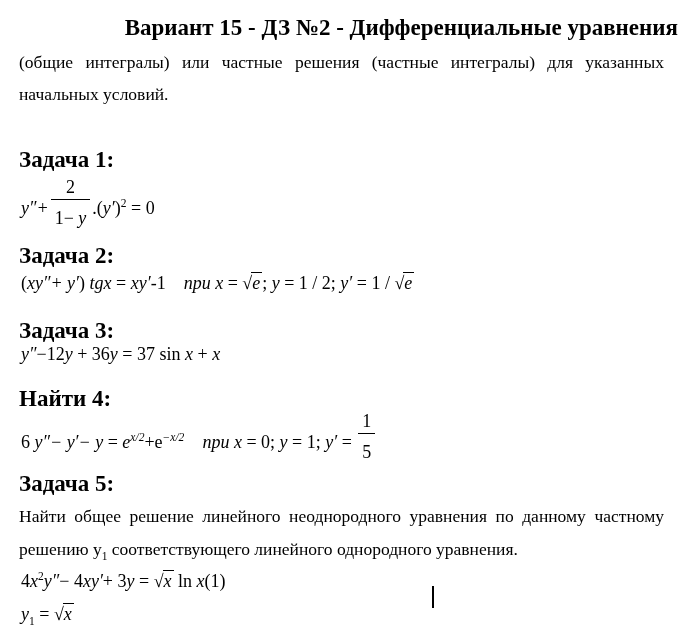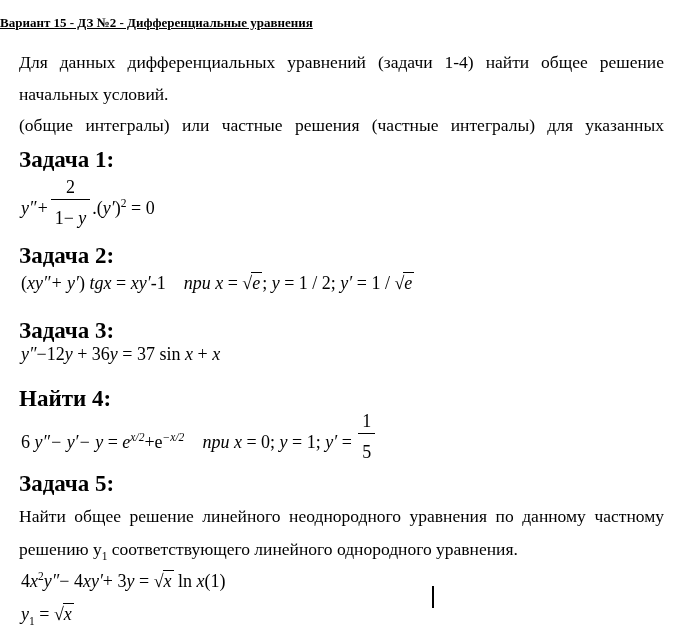--- a/index.html
+++ b/index.html
@@ -5,21 +5,21 @@
   html,body{margin:0;padding:0;background:#ffffff;}
   .page{
     position:relative;
     width:678px;height:638px;
     background:#ffffff;color:#000000;
     font-family:"Liberation Serif",serif;
     overflow:hidden;
   }
   .title{
     position:absolute;top:15px;left:0;width:100%;
-    text-align:left;font-weight:bold;font-size:13px;text-decoration:underline;
+    text-align:right;font-weight:bold;font-size:23px;
   }
   .para{position:absolute;left:19px;right:14px;font-size:17.5px;}
   .para .line{line-height:31.5px;}
   .p5para .line{line-height:32.5px;}
   .just{text-align:justify;text-align-last:justify;}
   .heading{position:absolute;left:19px;font-weight:bold;font-size:23px;}
   .formula{position:absolute;left:21px;font-size:18px;white-space:nowrap;}
   .it{font-style:italic;}
   .up{font-style:normal;}
   sup,sub{font-size:11.5px;line-height:0;}
@@ -37,23 +37,22 @@
   .cursor{position:absolute;width:2px;height:22px;background:#000000;}
 </style>
 </head>
 <body>
 
 <div class="page">
 
   <div class="title">Вариант 15 - ДЗ №2 - Дифференциальные уравнения</div>
 
   <div class="para" style="top:47px;">
-    <div class="line just">Для данных дифференциальных уравнений (задачи 1-4) найти общее решение</div>
+    <div class="line just">(общие интегралы) или частные решения (частные интегралы) для указанных</div>
     <div class="line">начальных условий.</div>
-    <div class="line just">(общие интегралы) или частные решения (частные интегралы) для указанных</div>
   </div>
 
   <div class="heading" style="top:147px;">Задача 1:</div>
   <div class="formula" style="top:180px;"><span class="it">y″+</span><span class="frac"><span class="num"><span class="up">2</span></span><span class="den"><span class="up">1− </span><span class="it">y</span></span></span><span class="up">.</span><span class="up">(</span><span class="it">y′</span><span class="up">)</span><sup>2</sup><span class="up"> = 0</span></div>
 
   <div class="heading" style="top:243px;">Задача 2:</div>
   <div class="formula" style="top:272px;"><span class="up">(</span><span class="it">xy″+ y′</span><span class="up">) </span><span class="it">tgx</span><span class="up"> = </span><span class="it">xy′</span><span class="up">-1</span><span class="mspace"></span><span class="it">при x</span><span class="up"> = </span><span class="sqrt"><span class="radical">√</span><span class="radicand"><span class="it">e</span></span></span><span class="up">; </span><span class="it">y</span><span class="up"> = 1 / 2; </span><span class="it">y′</span><span class="up"> = 1 / </span><span class="sqrt"><span class="radical">√</span><span class="radicand"><span class="it">e</span></span></span></div>
 
   <div class="heading" style="top:318px;">Задача 3:</div>
   <div class="formula" style="top:344px;"><span class="it">y″</span><span class="up">−12</span><span class="it">y</span><span class="up"> + 36</span><span class="it">y</span><span class="up"> = 37 sin </span><span class="it">x</span><span class="up"> + </span><span class="it">x</span></div>

